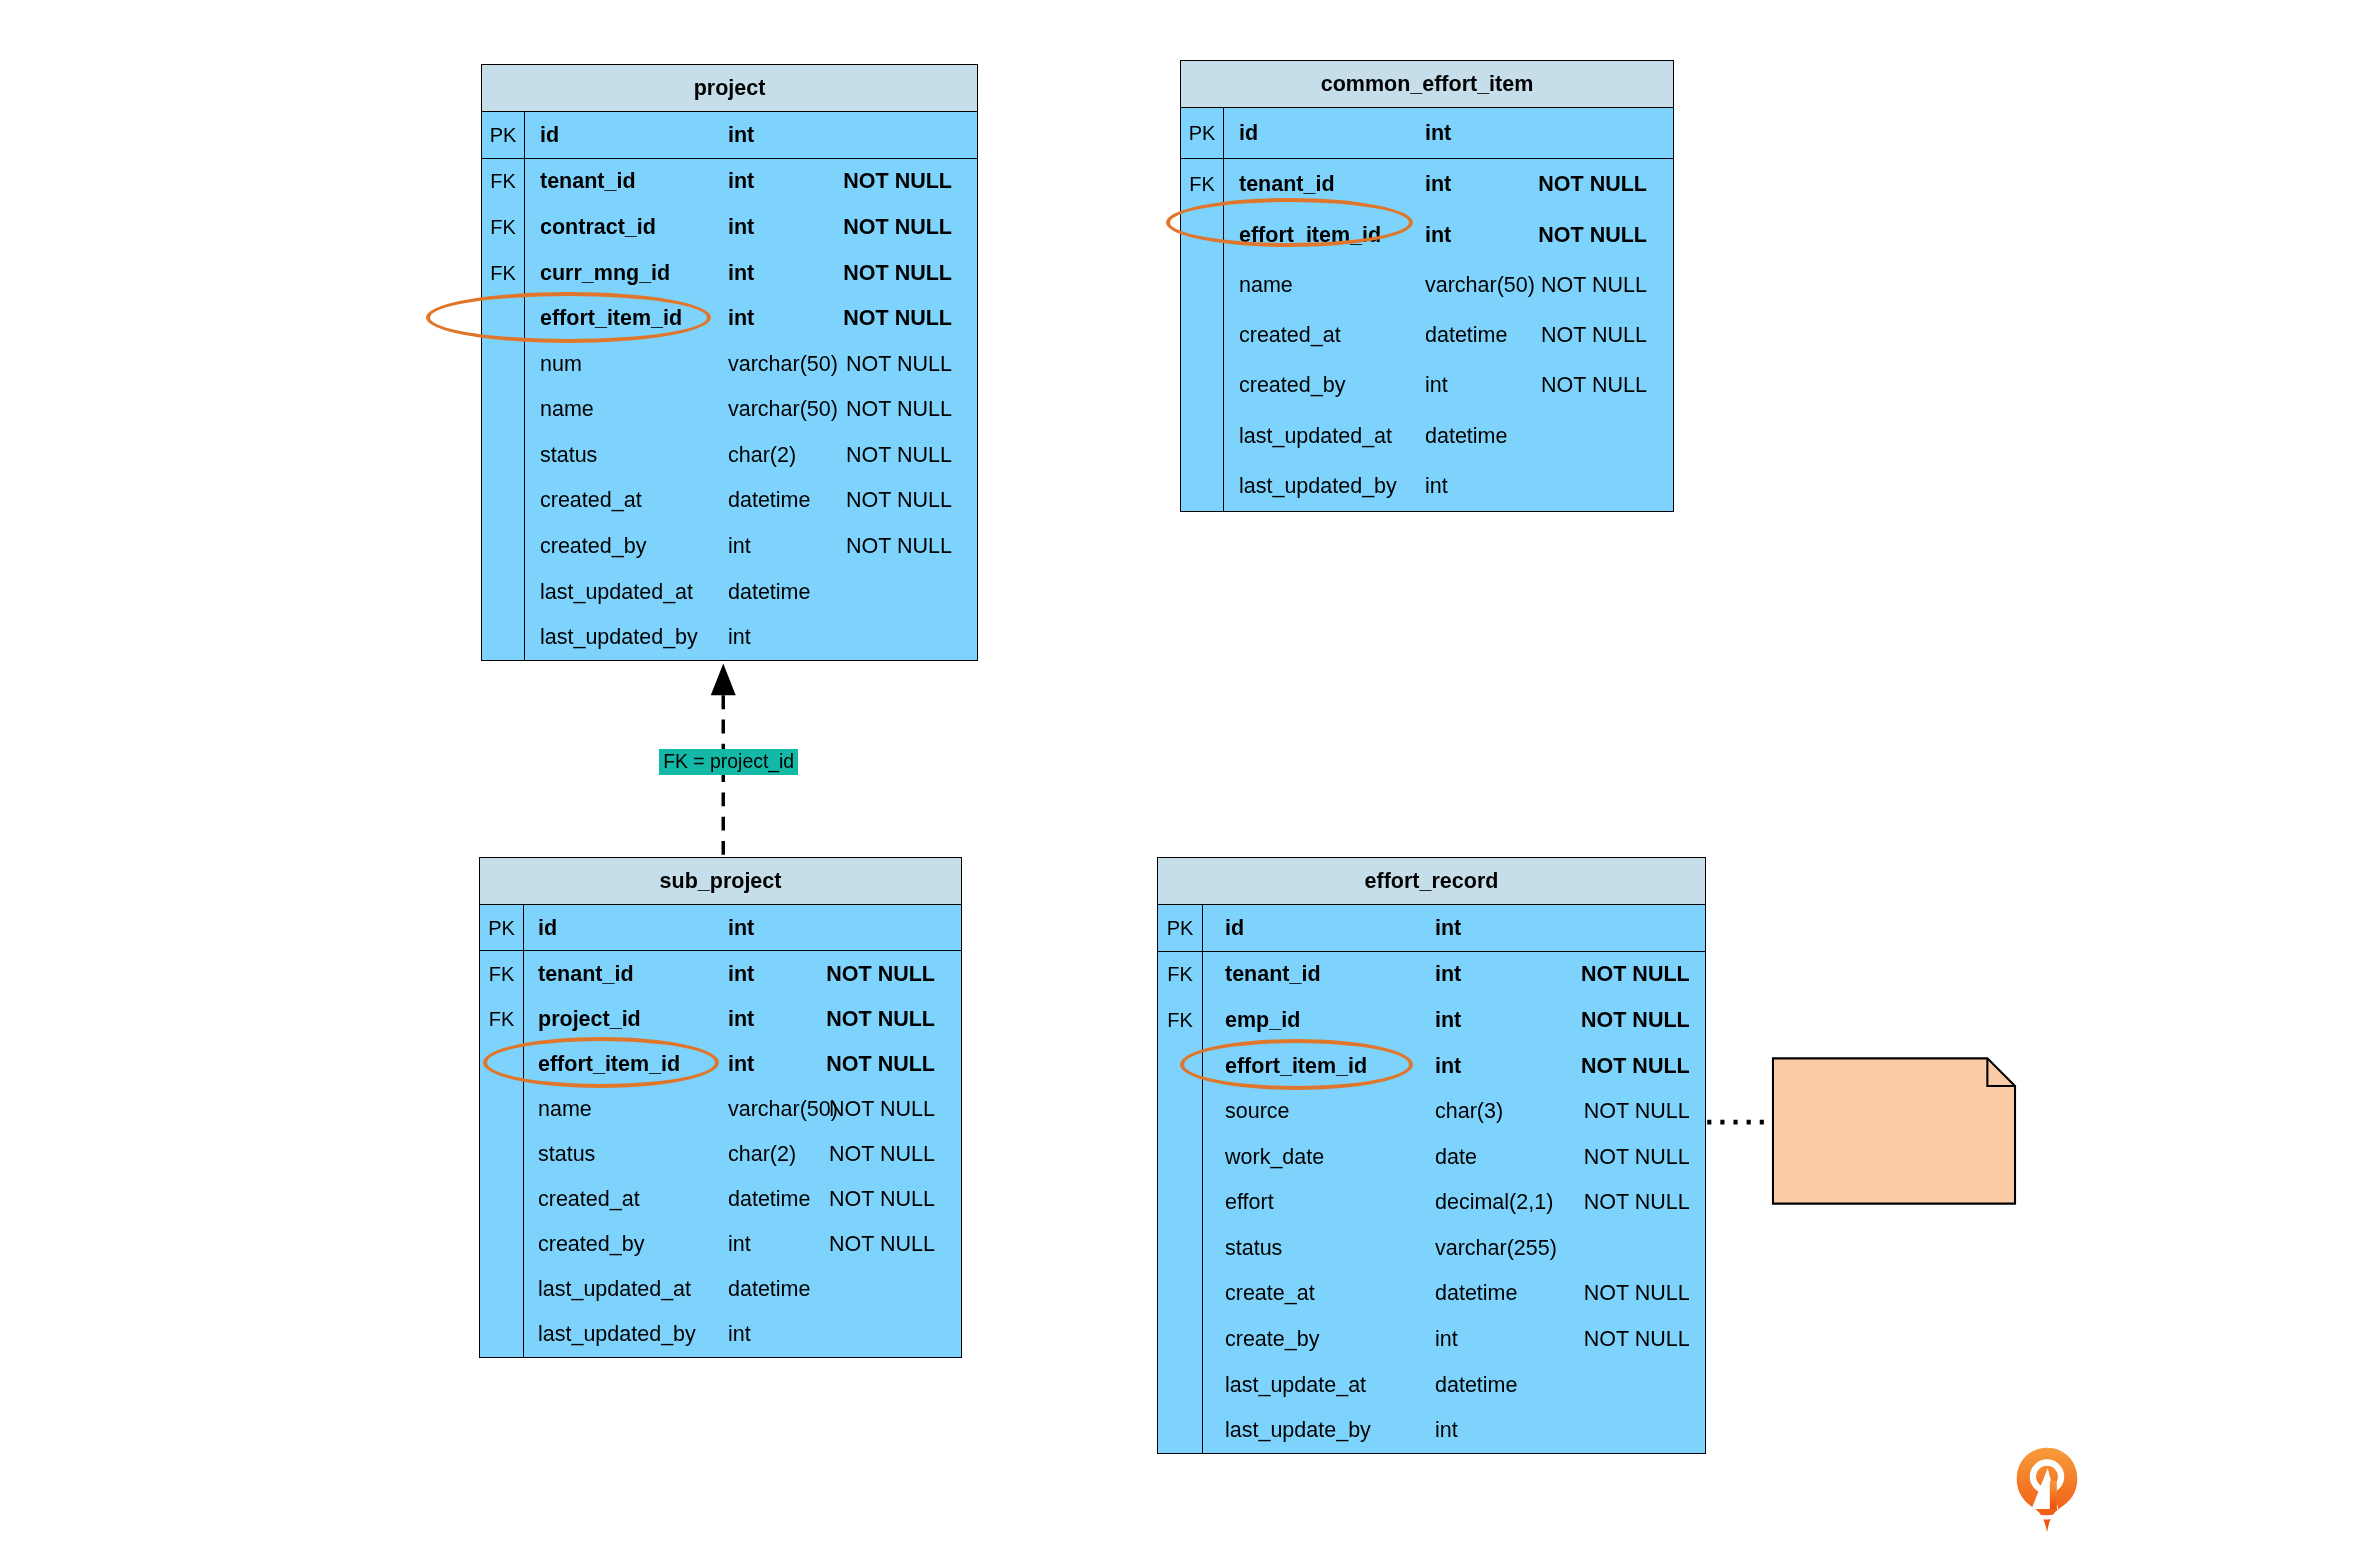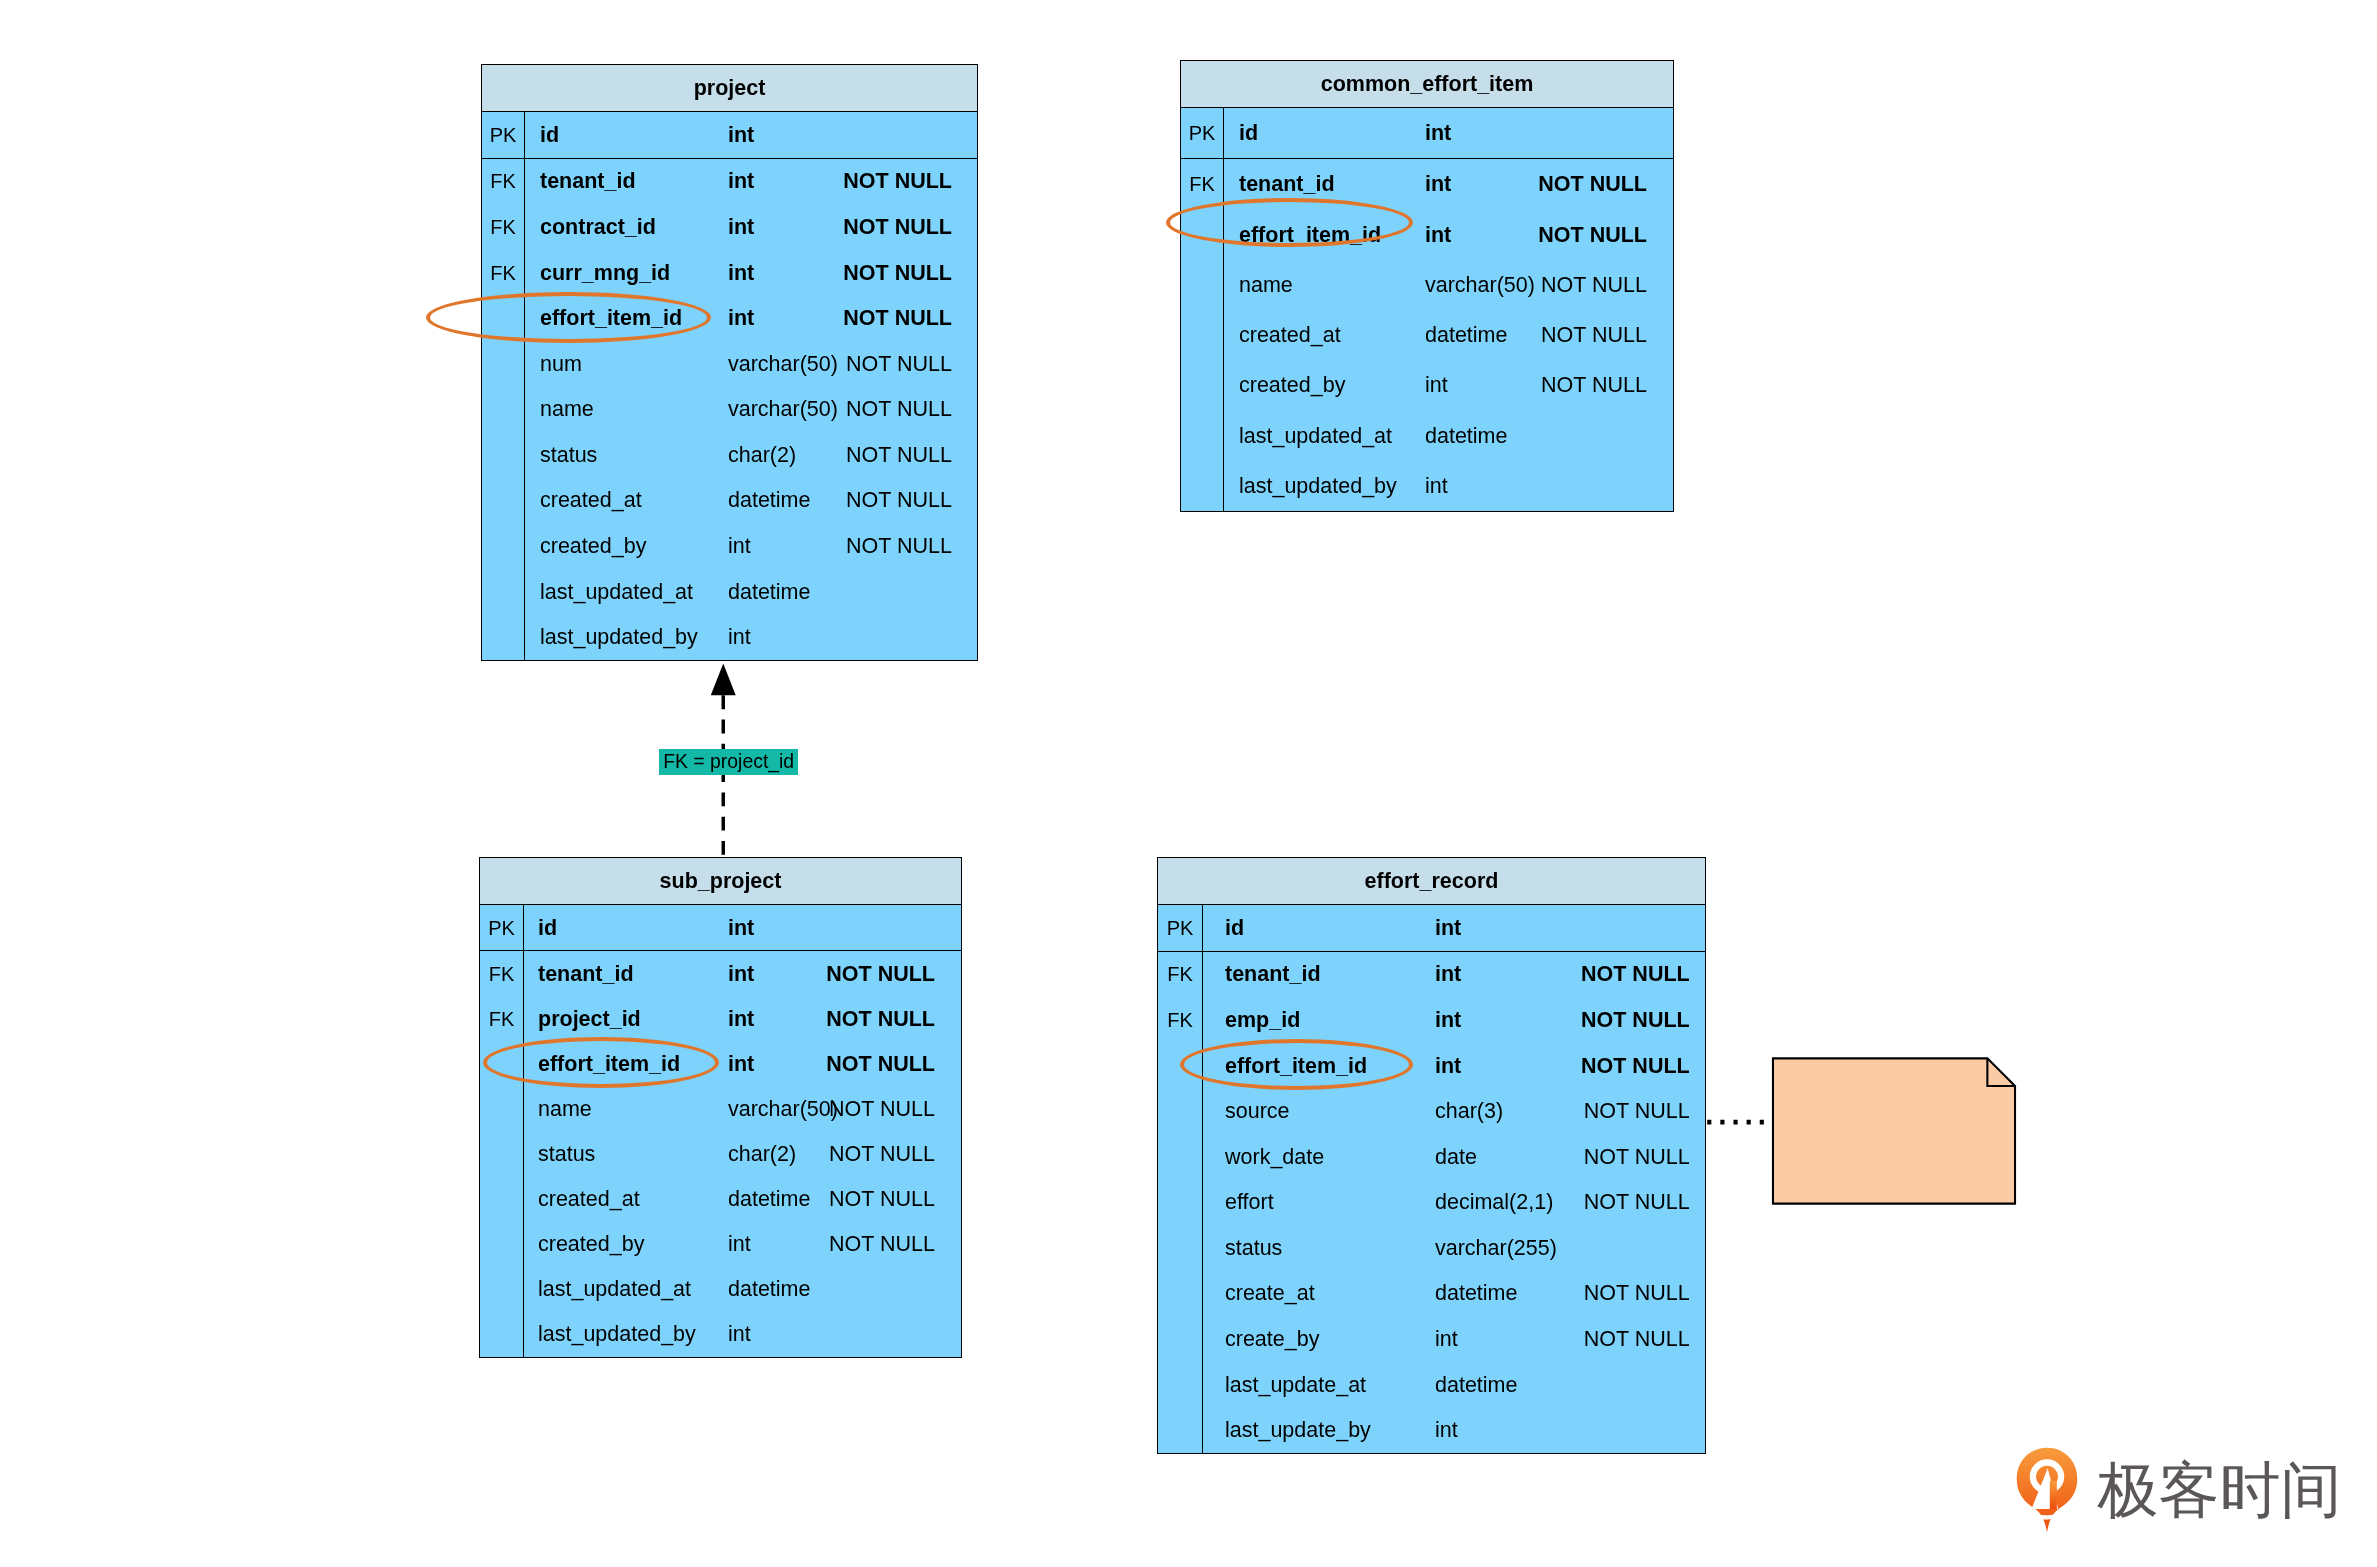--- a/index.html
+++ b/index.html
@@ -354,17 +354,16 @@
           <stop id="lg-stop2" offset="1" stop-color="#EE4D0B"></stop>
         </linearGradient>
       </defs>
       <path d="M44,1 C69,1 87,20 87,45 C87,66 76,78 62,87 C53,93 47,103 44,121
                C41,103 35,93 26,87 C12,78 1,66 1,45 C1,20 19,1 44,1 Z" fill="url(#lg)"></path>
       <path d="M6,84 Q44,110 82,84 Q44,122 6,84 Z" fill="#ffffff"></path>
       <circle cx="44" cy="42" r="20" fill="none" stroke="#ffffff" stroke-width="9"></circle>
       <polygon points="45,30 22,88 60,88" fill="#ffffff"></polygon>
       <polygon points="48,48 58,48 58,88 48,88" fill="url(#lg)"></polygon>
     </svg>
-    <span class="logo-text">极客时间</span>
   </div>
 
 </div>
 
 
 </body></html>

